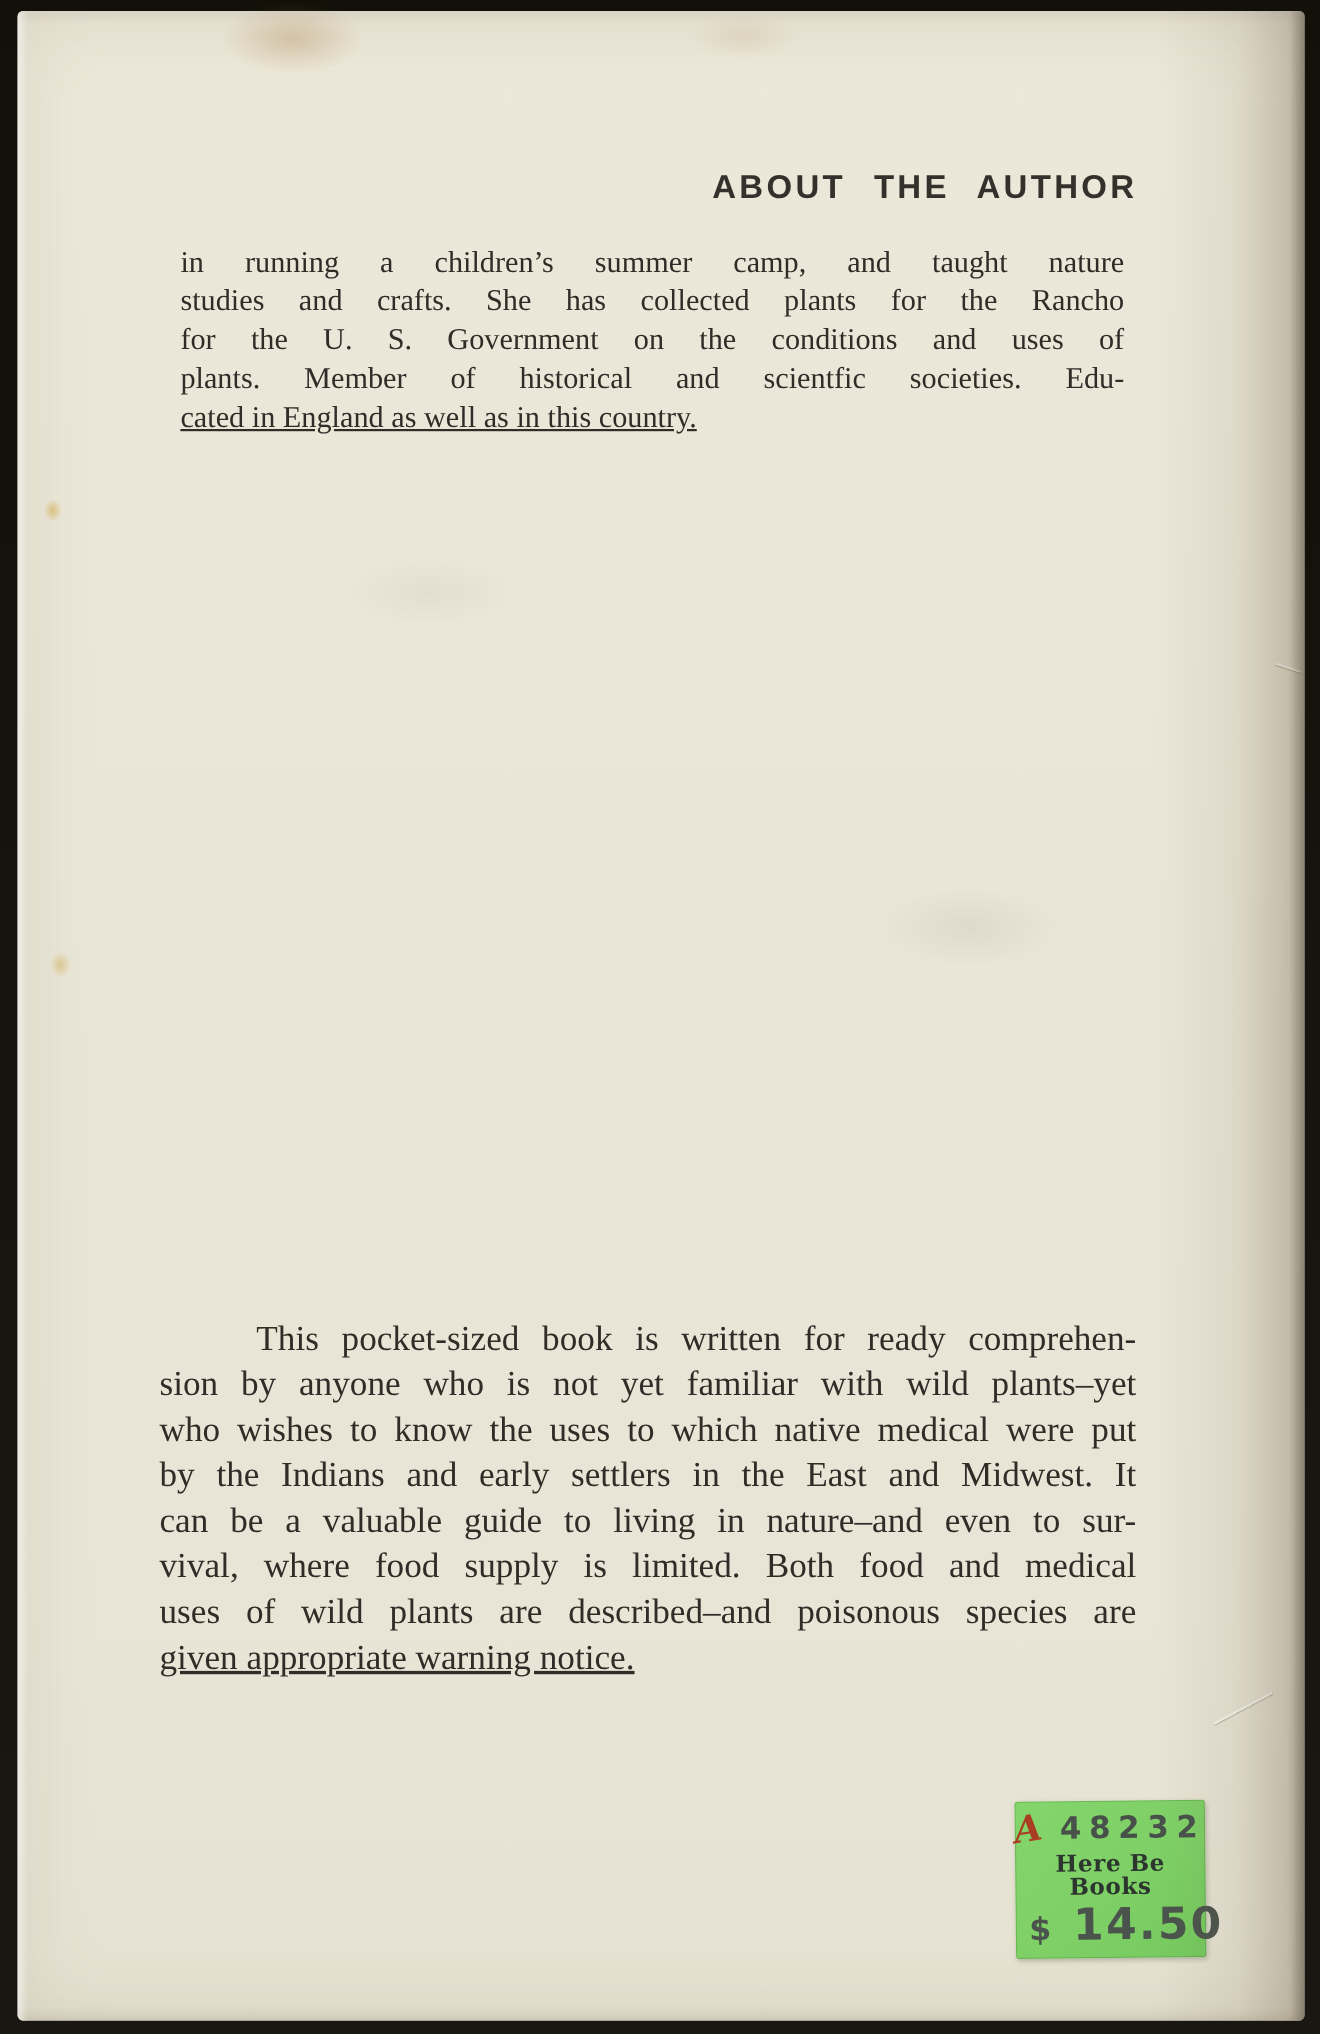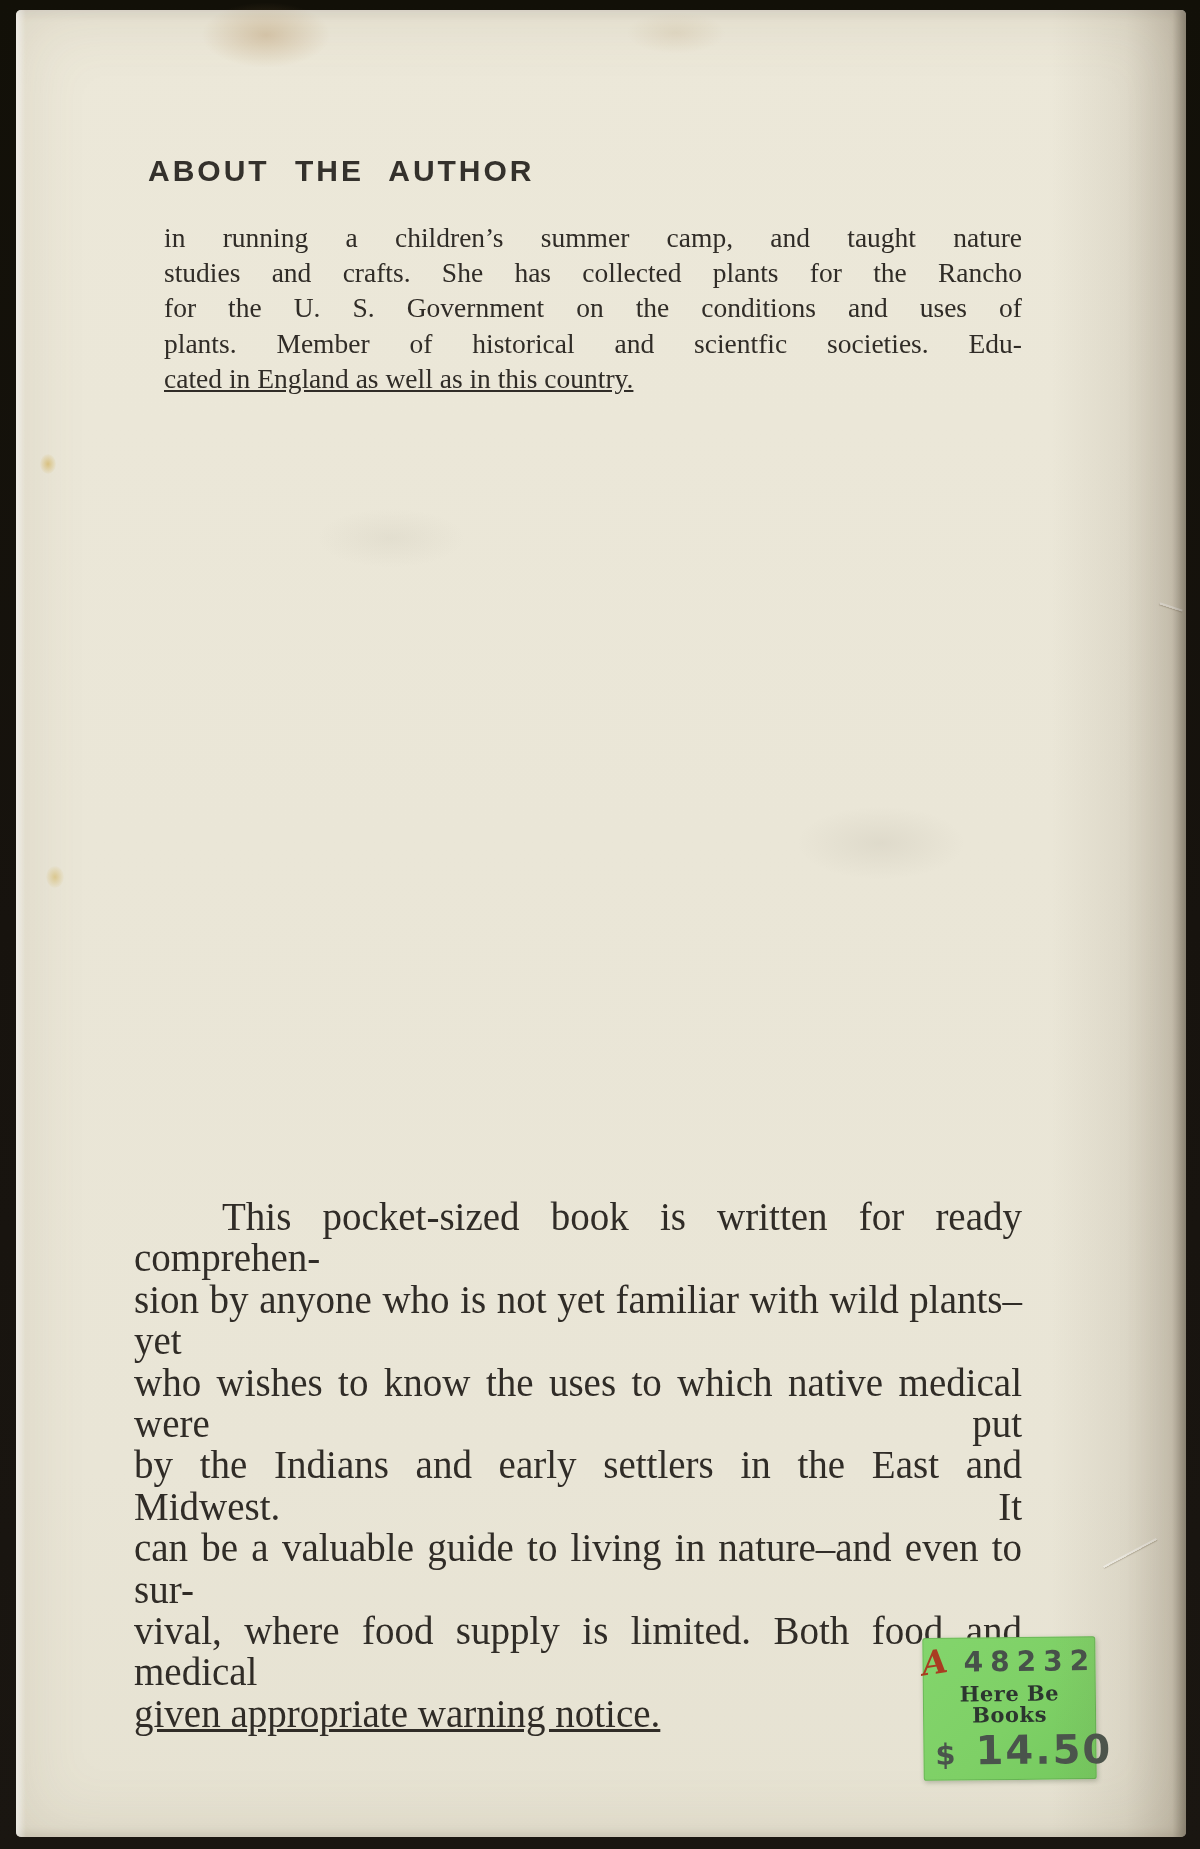--- a/index.html
+++ b/index.html
@@ -45,30 +45,30 @@
     background:radial-gradient(ellipse at center,rgba(120,112,95,0.10),rgba(120,112,95,0) 70%);}
   .smudge2{left:300px;top:498px;width:150px;height:60px;
     background:radial-gradient(ellipse at center,rgba(120,112,95,0.07),rgba(120,112,95,0) 70%);}
   .crease{position:absolute;background:rgba(255,255,255,0.55);
     box-shadow:0 1px 1px rgba(90,75,50,0.30);pointer-events:none;}
   .crease-right{right:3px;top:596px;width:24px;height:2px;transform:rotate(18deg);}
   .crease-br{right:26px;top:1542px;width:60px;height:2px;transform:rotate(-28deg);}
 
   
   .heading{
-    position:absolute;left:132px;width:886px;text-align:left;
+    position:absolute;left:132px;width:886px;text-align:right;
     font-family:"Liberation Sans",sans-serif;font-weight:bold;
     font-size:30px;letter-spacing:3px;word-spacing:14px;color:#34312c;
   }
   .h1pos{top:144px;}
   .h2pos{top:1090px;}
 
   .para{position:absolute;font-family:"Liberation Serif",serif;color:#302c27;}
   .para1{left:148px;top:210px;width:858px;font-size:27.5px;line-height:35.2px;}
-  .para2{left:118px;top:1186px;width:888px;font-size:39px;line-height:41.4px;}
+  .para2{left:129px;top:1186px;width:888px;font-size:32px;line-height:41.4px;}
   .pline{text-align:justify;text-align-last:justify;}
   .pline.indent{text-indent:88px;}
   .pline.last{text-align-last:left;text-decoration:underline;}
 
   
   .sticker{
     position:absolute;left:907px;top:1627px;width:173px;height:143px;
     background:linear-gradient(135deg,#83d56c 0%,#7ed066 55%,#74c95e 100%);
     border-radius:3px;transform:rotate(-0.6deg);
     box-shadow:inset 0 0 0 1px rgba(60,120,50,0.30),1px 2px 5px rgba(40,60,30,0.28);
@@ -118,20 +118,21 @@
     </div>
 
 
     <div class="para para2">
       <div class="pline indent">This pocket-sized book is written for ready comprehen-</div>
       <div class="pline">sion by anyone who is not yet familiar with wild plants–yet</div>
       <div class="pline">who wishes to know the uses to which native medical were put</div>
       <div class="pline">by the Indians and early settlers in the East and Midwest.  It</div>
       <div class="pline">can be a valuable guide to living in nature–and even to sur-</div>
       <div class="pline">vival, where food supply is limited.  Both food and medical</div>
+      <div class="pline">uses of wild plants are described–and poisonous species are</div>
       <div class="pline last">given appropriate warning notice.</div>
     </div>
 
     <div class="sticker">
       <div class="sticker-row1">
         <span class="sticker-a">A</span>
         <span class="sticker-code">48232</span>
       </div>
       <div class="sticker-store">Here Be Books</div>
       <div class="sticker-price-row">

